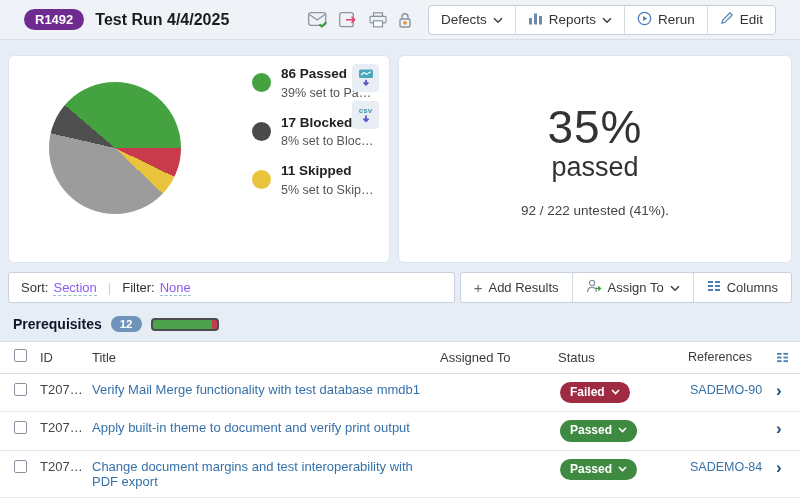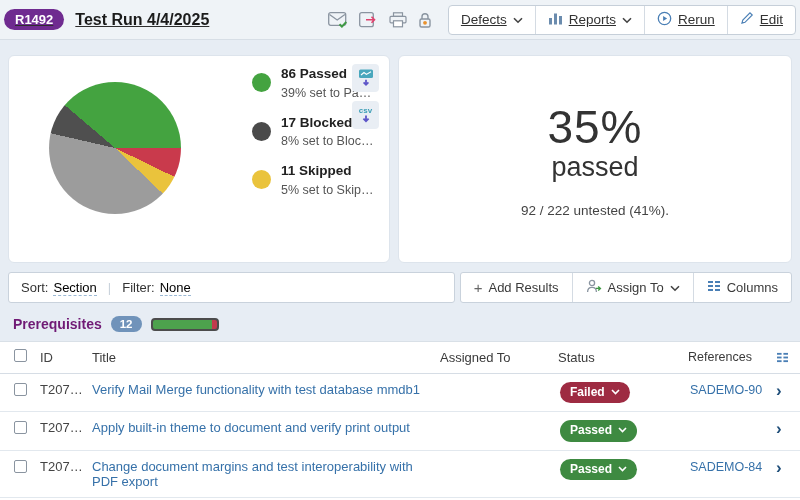--- a/index.html
+++ b/index.html
@@ -1,21 +1,21 @@
 <!DOCTYPE html>
 <html><head>
 <meta charset="utf-8">
 <style>
   * { margin:0; padding:0; box-sizing:border-box; }
   html,body { width:800px; height:500px; overflow:hidden; }
   body { font-family:"Liberation Sans", sans-serif; background:#e7edf4; color:#2e2e2e; }
 
   
   .app-header { height:40px; background:#eff3f7; border-bottom:1px solid #d7dee6;
-    display:flex; align-items:center; padding:0 4px;text-decoration:underline; }
+    display:flex; align-items:center; padding:0 24px; }
   .run-badge { background:#6f2b90; color:#fff; font-weight:bold; font-size:13px;
     padding:3px 11px; border-radius:12px; }
   .run-title { font-weight:bold; font-size:16px; color:#1c1c1c; margin-left:11px; }
   .header-right { margin-left:auto; display:flex; align-items:center; gap:12px; }
   .quick-icons { display:flex; align-items:center; gap:11px; margin-right:4px; }
   .quick-icons > span { display:inline-flex; cursor:pointer; }
   .btn-group { display:flex; background:#fff; border:1px solid #c6cfd9; border-radius:4px; overflow:hidden; }
   .btn-seg { display:flex; align-items:center; gap:6px; padding:5px 12px; font-size:13.5px;
     color:#333; cursor:pointer; border-left:1px solid #d4dbe3; white-space:nowrap; }
   .btn-seg:first-child { border-left:none; }
@@ -38,31 +38,31 @@
   .csv-label { font-size:8px; font-weight:bold; color:#3a9db5; line-height:1; }
 
   .big-percent { font-size:46px; color:#333; letter-spacing:1px; }
   .big-label { font-size:27px; color:#333; margin-top:-2px; }
   .untested-line { font-size:13.5px; color:#444; margin-top:20px; }
 
   
   .toolbar { display:flex; gap:5px; padding:5px 8px 0; height:36px; }
   .sortbox { flex:1; background:#fff; border:1px solid #c9d2dc; border-radius:3px;
     display:flex; align-items:center; padding:0 12px; font-size:13px; color:#333; }
-  .dotted-link { color:#000000; border-bottom:1px dashed #9bb8d4; cursor:pointer; margin-left:5px; }
+  .dotted-link { color:#8b5cf6; border-bottom:1px dashed #9bb8d4; cursor:pointer; margin-left:5px; }
   .sep { color:#c9d2dc; margin:0 11px; }
   .action-group { display:flex; background:#fff; border:1px solid #c9d2dc; border-radius:3px; overflow:hidden; }
   .action-seg { display:flex; align-items:center; gap:6px; padding:0 13px; font-size:13px;
     color:#3a3a3a; cursor:pointer; border-left:1px solid #d4dbe3; white-space:nowrap; }
   .action-seg:first-child { border-left:none; }
   .plus-glyph { color:#666; font-size:15px; }
 
   
   .section-head { display:flex; align-items:center; gap:9px; padding:13px 13px 9px; }
-  .section-title { font-size:14px; font-weight:bold; color:#701a75; }
+  .section-title { font-size:14px; font-weight:bold; color:#0f172a; }
   .count-badge { background:#7093ba; color:#fff; font-size:11.5px; font-weight:bold;
     padding:2px 9px; border-radius:10px; }
   .mini-progress { width:68px; height:13px; border:2px solid #4c4c4c; border-radius:4px;
     background:linear-gradient(to right,#4da24d 0 92%,#c23b4e 92% 100%); }
 
   
   .table { background:#fff; border-top:1px solid #d9e0e7; }
   .trow { display:flex; align-items:flex-start; border-bottom:1px solid #e2e8ee; padding:8px 0; }
   .thead { font-size:13px; color:#3a3a3a; padding:7px 0; border-bottom:1px solid #d6dde5; align-items:center; }
   .cell-check { width:40px; padding-left:14px; }

